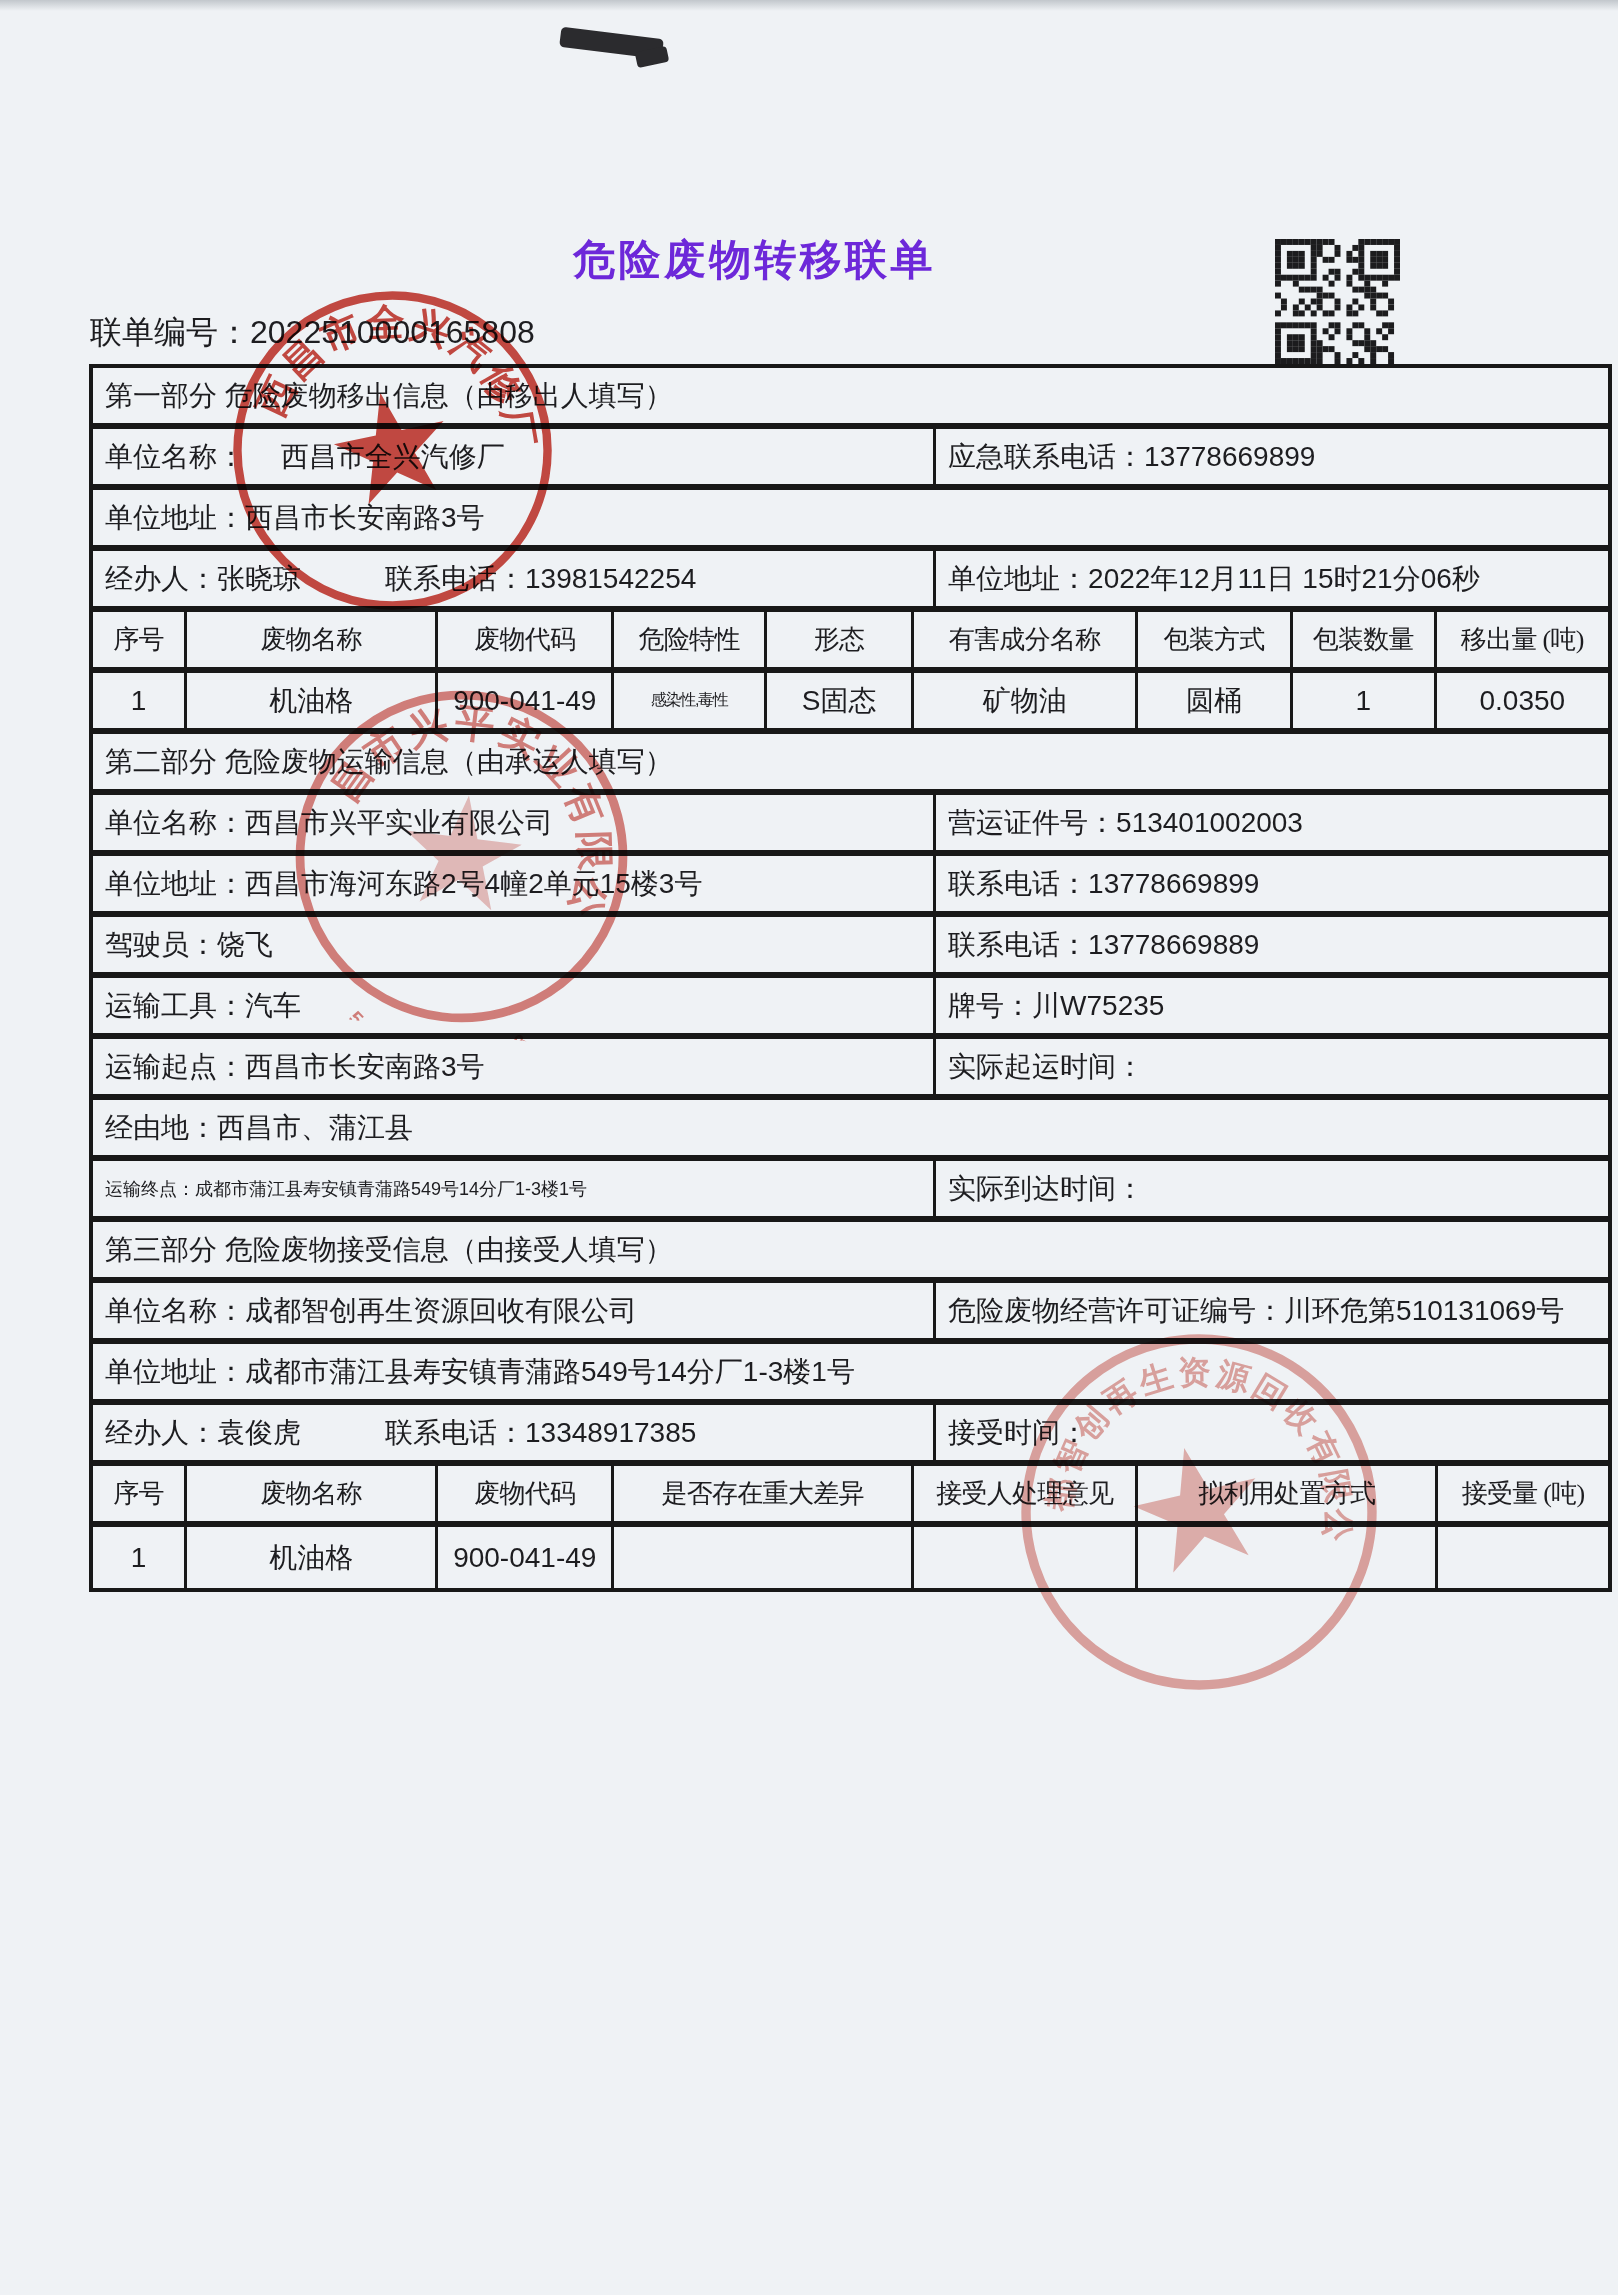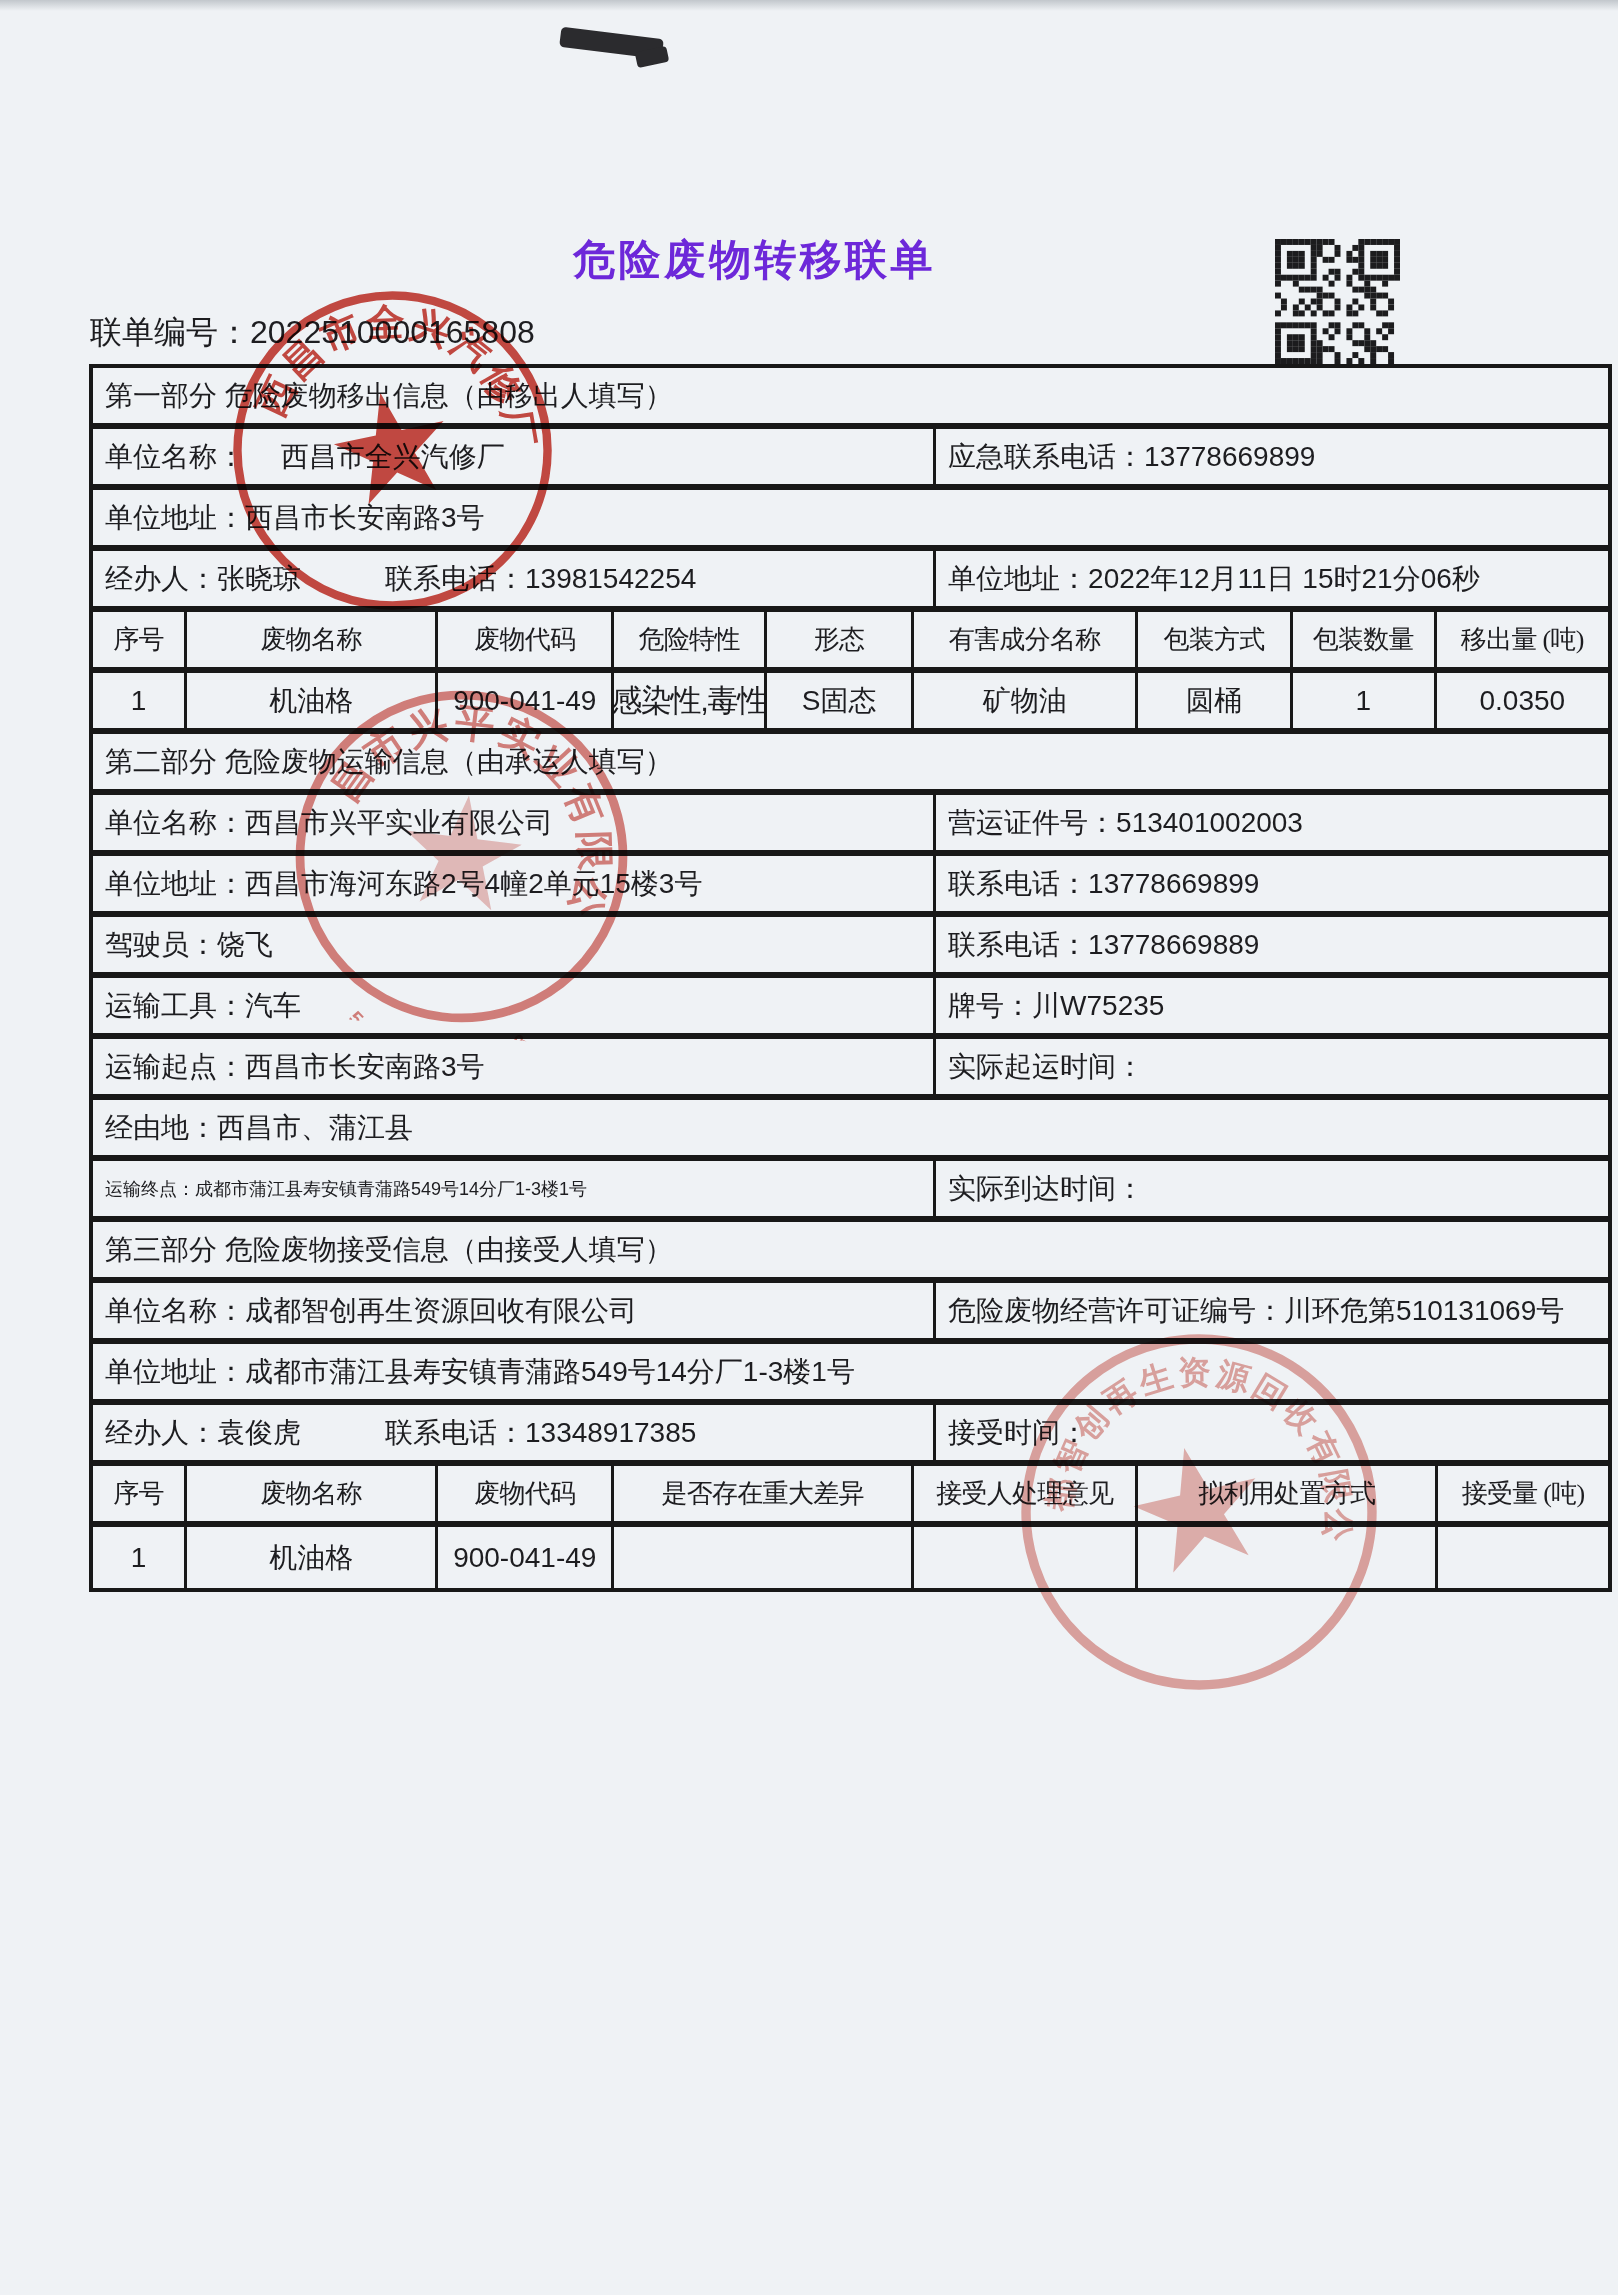--- a/index.html
+++ b/index.html
@@ -42,21 +42,21 @@
     display:flex;align-items:center;box-sizing:border-box;
     padding:0 6.6px 0 12px;font-size:28px;white-space:pre;overflow:hidden;
     border-left:3.3px solid #181818;
   }
   .c:first-child{border-left:none;}
   .full{width:100%;}
   .L{width:54%;}
   .R{width:46%;margin-left:48px;}
   .hd{justify-content:center;text-align:center;padding:0 1.3px;font-size:26px;letter-spacing:-0.7px;font-family:Liberation Serif, serif;}
   .ctr{justify-content:center;text-align:center;padding:0 1.3px;}
-  .sm{font-size:31px;letter-spacing:-1.3px;}
+  .sm{font-size:16px;letter-spacing:-1.3px;}
   .tight{font-size:18px;}
   
   .w1{width:6%;}.w2{width:16.6%;}.w3{width:11.6%;}.w4{width:10.1%;}.w5{width:9.7%;}
   .w6{width:14.8%;}.w7{width:10.2%;}.w8{width:9.5%;}.w9{width:11.5%;}
   
   .u1{width:6%;}.u2{width:16.6%;}.u3{width:11.6%;}.u4{width:19.8%;}.u5{width:14.8%;}
   .u6{width:19.8%;}.u7{width:11.4%;}
 
   .stamp{position:absolute;mix-blend-mode:multiply;z-index:8;pointer-events:none;}
   .stamp svg{width:100%;height:100%;}

